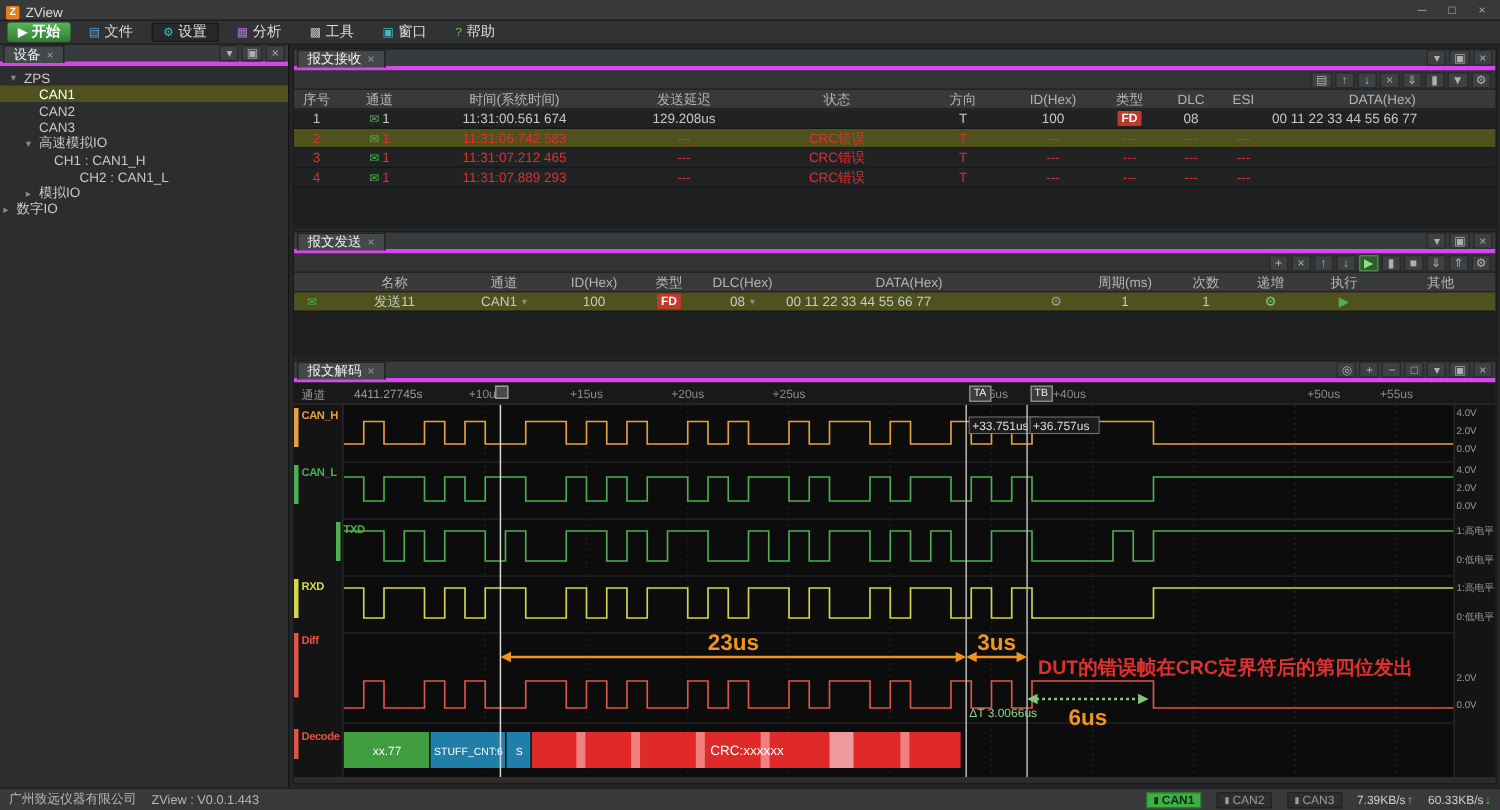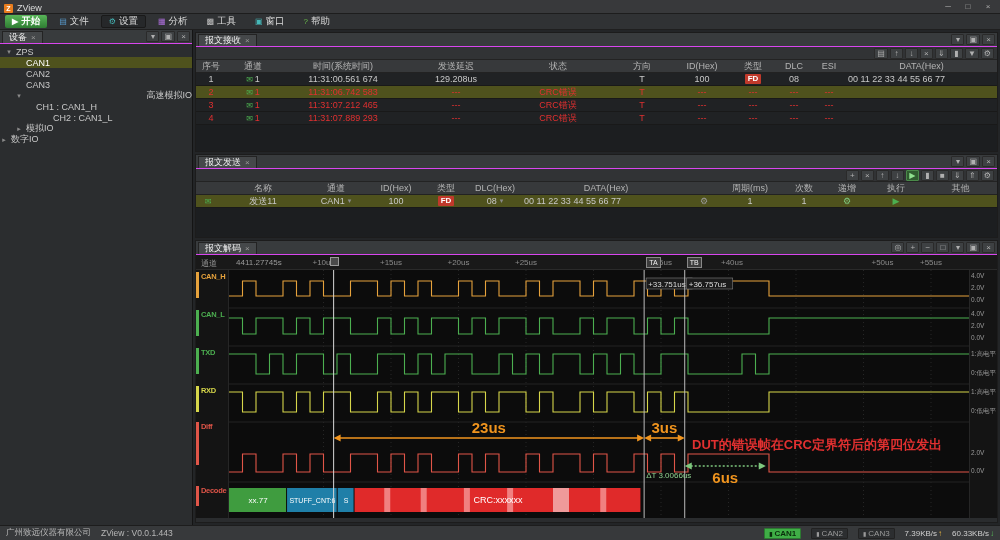--- a/index.html
+++ b/index.html
@@ -16,21 +16,21 @@
 .menu-start{background:linear-gradient(#58b558,#2f7d33);color:#fff;font-weight:bold}
 .menu-pressed{background:#26282a;border:1px solid #1a1a1a}
 .menu-ic{font-size:8px}
 
 .app-body{flex:1;display:flex;min-height:0}
 .sidebar{width:193px;background:#2b2d2f;border-right:1px solid #141414;display:flex;flex-direction:column}
 .main{flex:1;display:flex;flex-direction:column;padding:2px;gap:2px;background:#232527;min-width:0}
 .panel{background:#2a2c2e;border:1px solid #1c1c1c;display:flex;flex-direction:column;overflow:hidden}
 #rx-panel{height:120px}#tx-panel{height:84px}#dec-panel{flex:1}
 
-.tabbar{height:14px;background:#383b3d;display:flex;align-items:center;padding:0 2px;border-bottom:1px solid #d946ef}
+.tabbar{height:14px;background:#383b3d;display:flex;align-items:center;padding:0 2px;border-bottom:3px solid #d946ef}
 .tab{background:#45484a;height:12px;padding:0 6px;display:flex;align-items:center;gap:4px;font-size:9px;color:#eee;border:1px solid #232323;border-bottom:none}
 .tab-close{color:#999;font-size:8px}
 .tab-right{margin-left:auto;display:flex;gap:2px;align-items:center}
 .mini-icon{min-width:13px;height:11px;padding:0 2px;display:flex;align-items:center;justify-content:center;font-size:8px;color:#b0b0b0;background:#3e4143;border:1px solid #2a2a2a;border-radius:1px}
 .icon-active{background:#2f5c2f;color:#8fe08f;border-color:#4a8a4a}
 .toolbar{height:13px;background:#313335;border-bottom:1px solid #232323;display:flex;justify-content:flex-end;align-items:center;gap:2px;padding:0 3px}
 
 .grid-head{display:grid;height:13px;background:#37393b;border-bottom:1px solid #222}
 .grid-row{display:grid;height:13px;background:#202224;border-bottom:1px solid #191919;color:#c8c8c8}
 .rx-cols{grid-template-columns:30px 54px 126px 100px 104px 64px 56px 46px 36px 34px 1fr}
@@ -145,21 +145,21 @@
             <span>CAN1</span>
           </div>
           <div class="tree-row" style="padding-left: 15px;">
             <span class="tree-arrow"></span>
             <span>CAN2</span>
           </div>
           <div class="tree-row" style="padding-left: 15px;">
             <span class="tree-arrow"></span>
             <span>CAN3</span>
           </div>
-          <div class="tree-row" style="padding-left: 15px; justify-content: space-between;">
+          <div class="tree-row" style="padding-left: 15px;">
             <span class="tree-arrow">▾</span>
             <span>高速模拟IO</span>
           </div>
           <div class="tree-row" style="padding-left: 25px;">
             <span class="tree-arrow"></span>
             <span>CH1 : CAN1_H</span>
           </div>
           <div class="tree-row" style="padding-left: 42px;">
             <span class="tree-arrow"></span>
             <span>CH2 : CAN1_L</span>
@@ -368,39 +368,39 @@
         </div>
         <div class="ticks-row" id="ticks-row">
             <span class="trow-static" style="left: 5px;">通道</span>
             <span class="trow-static" style="left: 40px;">4411.27745s</span>
             <span class="tick-label" style="left: 127.5px; transform: translateX(-50%);">+10us</span>
             <span class="tick-label" style="left: 195px; transform: translateX(-50%);">+15us</span>
             <span class="tick-label" style="left: 262.5px; transform: translateX(-50%);">+20us</span>
             <span class="tick-label" style="left: 330px; transform: translateX(-50%);">+25us</span>
             <span class="tick-label" style="left: 397.5px; transform: translateX(-50%); margin-top: 21px;">+30us</span>
             <span class="tick-label" style="left: 465px; transform: translateX(-50%);">+35us</span>
-            <span class="tick-label" style="left: 536px; transform: translateX(-50%);">+40us</span>
+            <span class="tick-label" style="left: 517px; transform: translateX(-50%);">+40us</span>
             <span class="tick-label" style="left: 600px; transform: translateX(-50%); margin-top: 21px;">+45us</span>
             <span class="tick-label" style="left: 667.5px; transform: translateX(-50%); margin-left: 19px;">+50us</span>
             <span class="tick-label" style="left: 735px; transform: translateX(-50%);">+55us</span>
             <span class="marker-box" style="left: 133.625px;"></span>
             <span class="cursor-tag" style="left: 450.138px;">TA</span>
             <span class="cursor-tag" style="left: 490.719px;">TB</span>
           </div>
         <div class="wave-body">
           <div class="chan-col" id="chan-col">
               <div class="chan-label" style="top: 2px; height: 36px;">
                 <span class="chan-strip" style="background: rgb(230, 162, 60);"></span>
                 <span class="chan-name" style="color: rgb(230, 162, 60);">CAN_H</span>
               </div>
               <div class="chan-label" style="top: 40px; height: 36px;">
                 <span class="chan-strip" style="background: rgb(76, 175, 80);"></span>
                 <span class="chan-name" style="color: rgb(76, 175, 80);">CAN_L</span>
               </div>
-              <div class="chan-label" style="top: 78px; height: 36px;">
+              <div class="chan-label" style="top: 78px; height: 36px; margin-left: 28px;">
                 <span class="chan-strip" style="background: rgb(76, 175, 80);"></span>
                 <span class="chan-name" style="color: rgb(76, 175, 80);">TXD</span>
               </div>
               <div class="chan-label" style="top: 116px; height: 36px;">
                 <span class="chan-strip" style="background: rgb(214, 214, 74);"></span>
                 <span class="chan-name" style="color: rgb(214, 214, 74);">RXD</span>
               </div>
               <div class="chan-label" style="top: 152px; height: 60px;">
                 <span class="chan-strip" style="background: rgb(224, 85, 72);"></span>
                 <span class="chan-name" style="color: rgb(224, 85, 72);">Diff</span>

